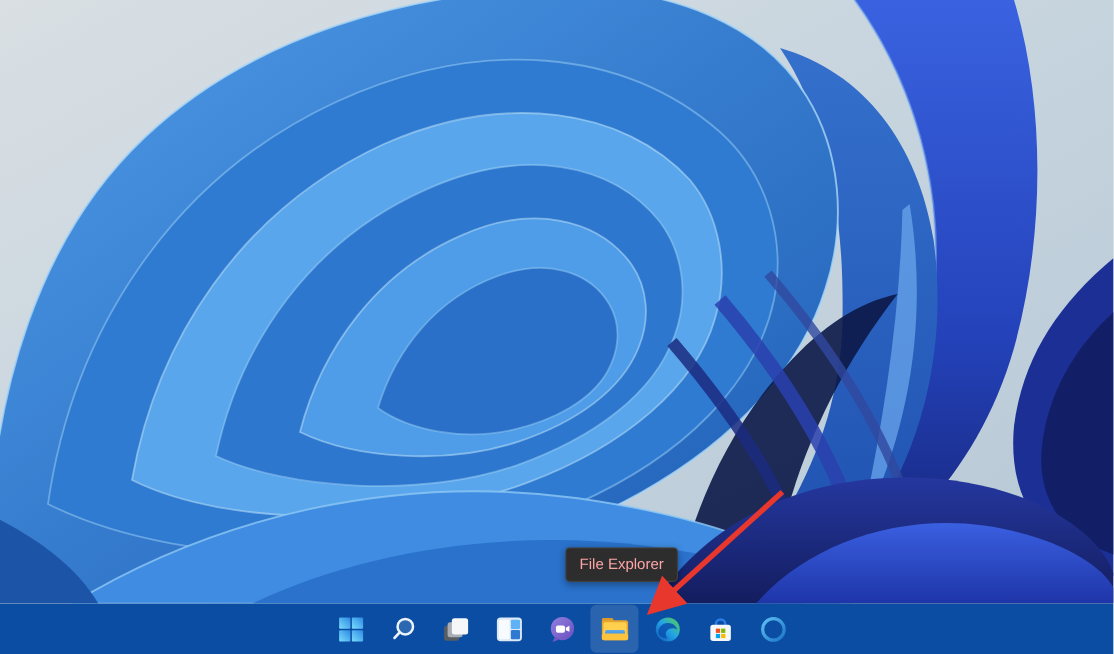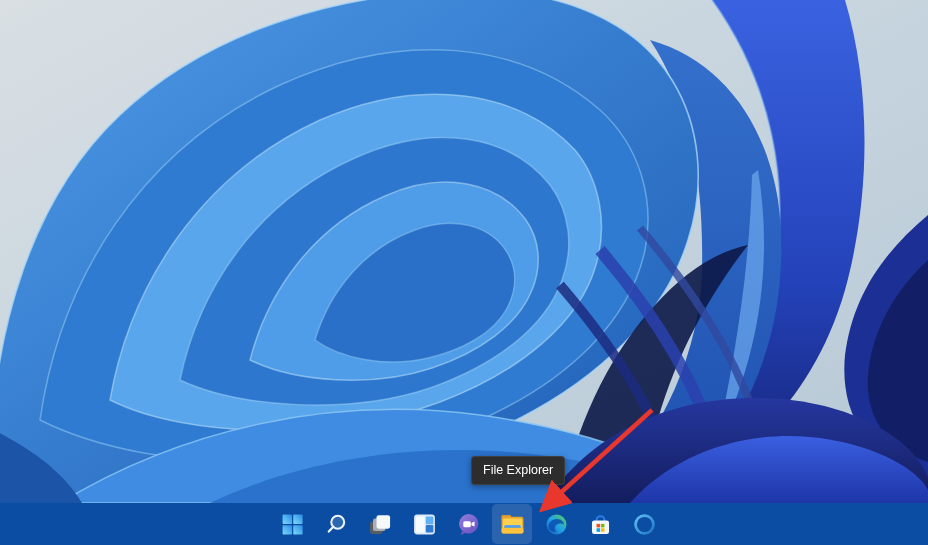--- a/index.html
+++ b/index.html
@@ -23,21 +23,21 @@
     width:40px; height:40px; border-radius:5px;
     display:flex; align-items:center; justify-content:center;
     cursor:pointer; box-sizing:border-box;
   }
   .tb-btn.hovered { background:rgba(255,255,255,0.13); }
   .tb-btn svg { width:25px; height:25px; display:block; }
 
   
   .tooltip {
     position:absolute; left:471px; top:456px; z-index:5;
-    background:#2d2d2d; color:#ffffff;
+    background:#2d2d2d; color:#fca5a5;
     font-size:12.5px; line-height:1; padding:7px 11px;
     border-radius:4px; border:1px solid rgba(255,255,255,0.09);
     box-shadow:0 2px 6px rgba(0,0,0,0.35);
     white-space:nowrap;
   }
 
   
   .arrow-overlay {
     position:absolute; top:0; left:0; width:928px; height:545px;
     z-index:6; pointer-events:none;

